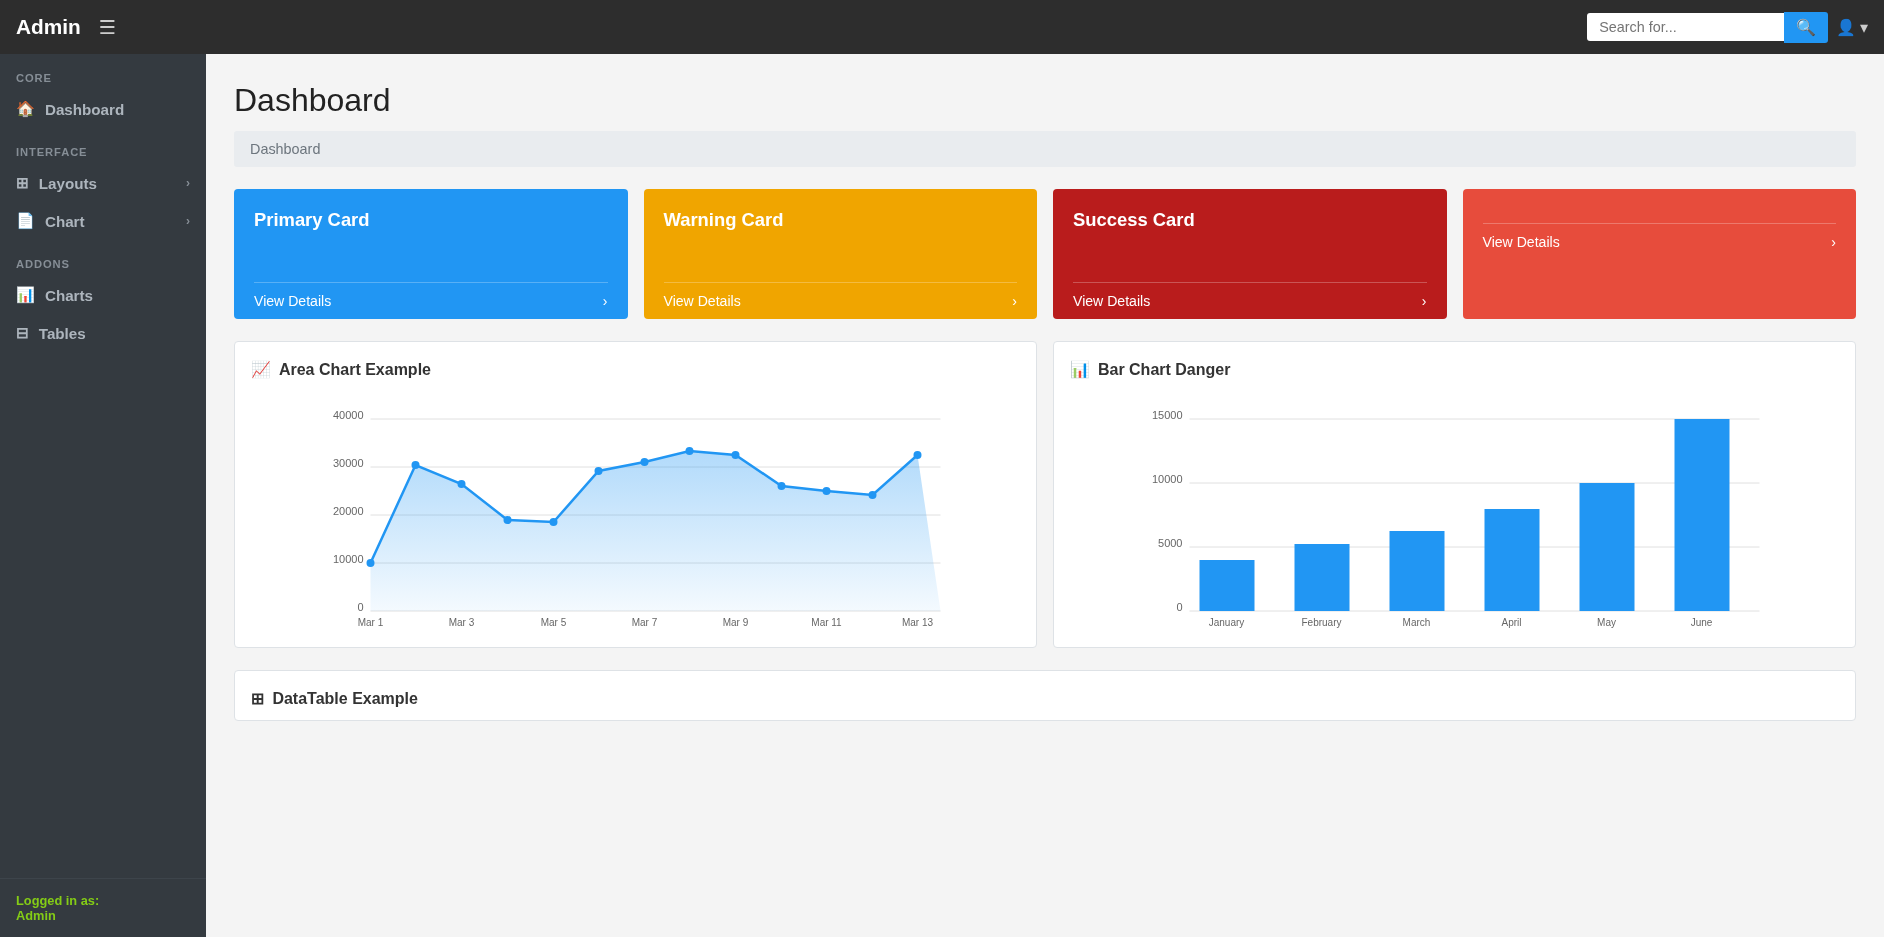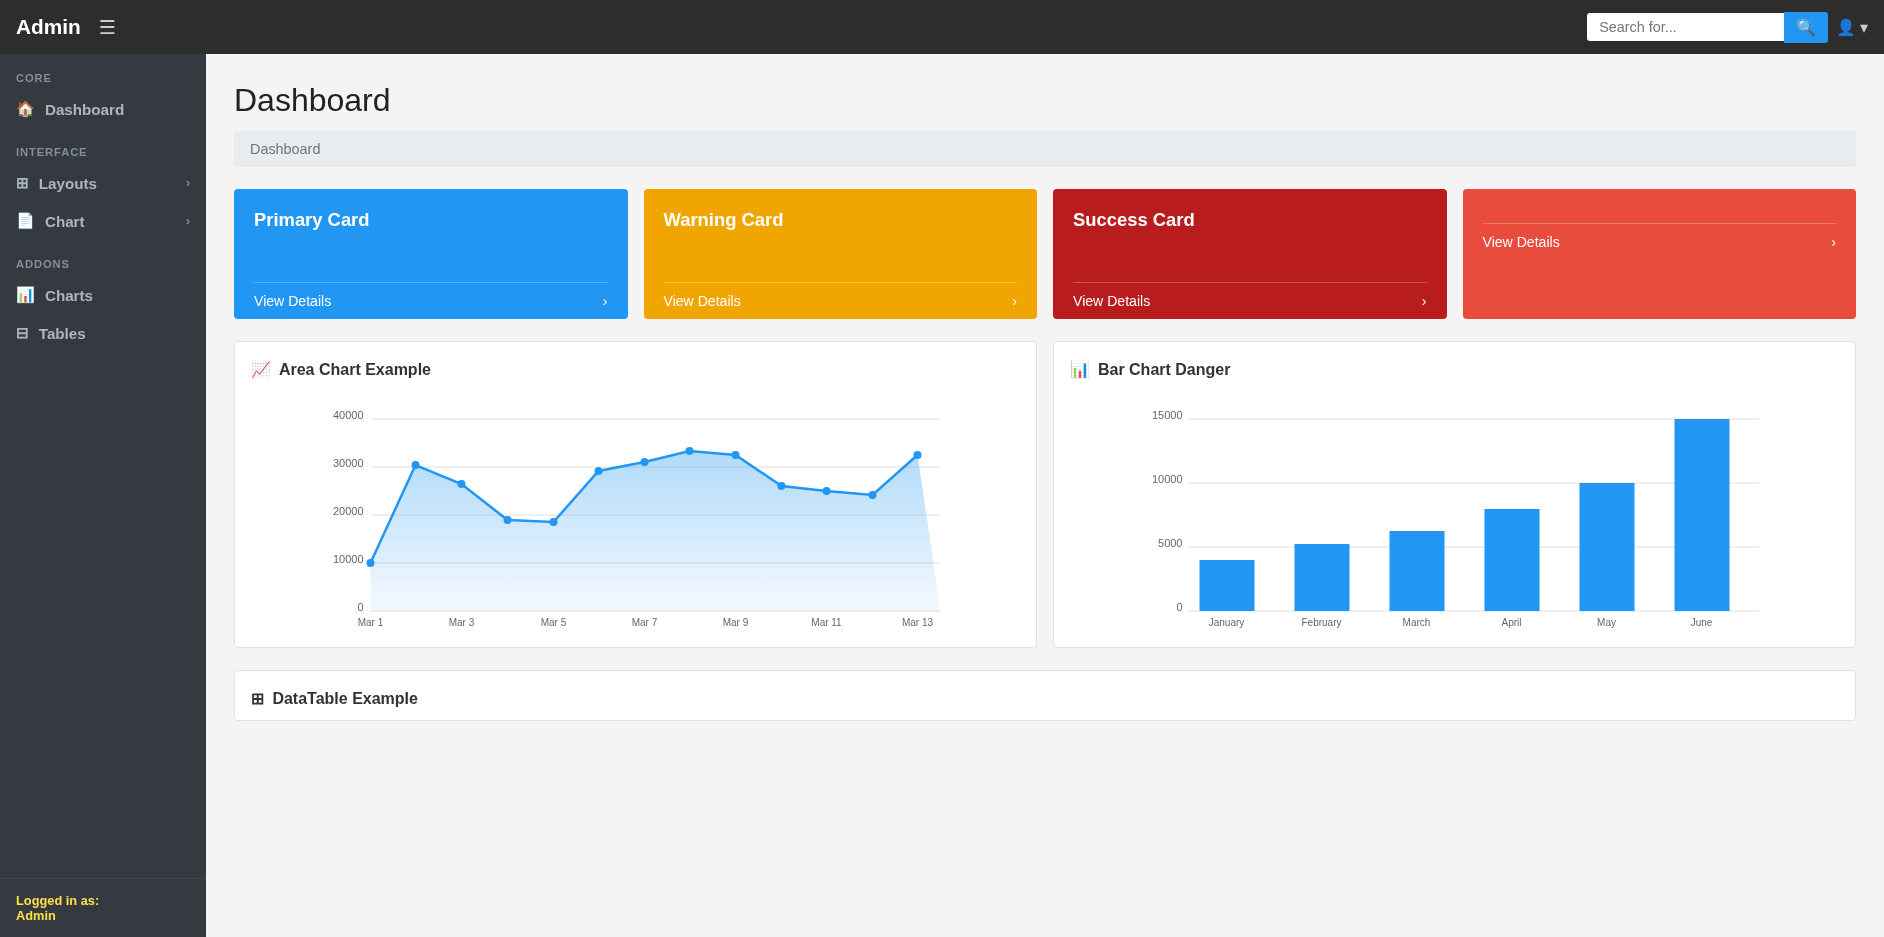--- a/index.html
+++ b/index.html
@@ -84,21 +84,21 @@
       cursor: pointer;
       font-size: 0.95rem;
       justify-content: space-between;
     }
     .sidebar-item-left { display: flex; align-items: center; gap: 10px; }
     .sidebar-item .chevron { font-size: 0.75rem; color: #868e96; }
     .sidebar-footer {
       margin-top: auto;
       padding: 14px 16px;
       font-size: 0.8rem;
-      color: #fde047;
+      color: #84cc16;
       border-top: 1px solid #3d444b;
     }
 
     
     .main {
       flex: 1;
       overflow-y: auto;
       background: #f4f4f4;
       padding: 28px 28px 20px 28px;
     }

